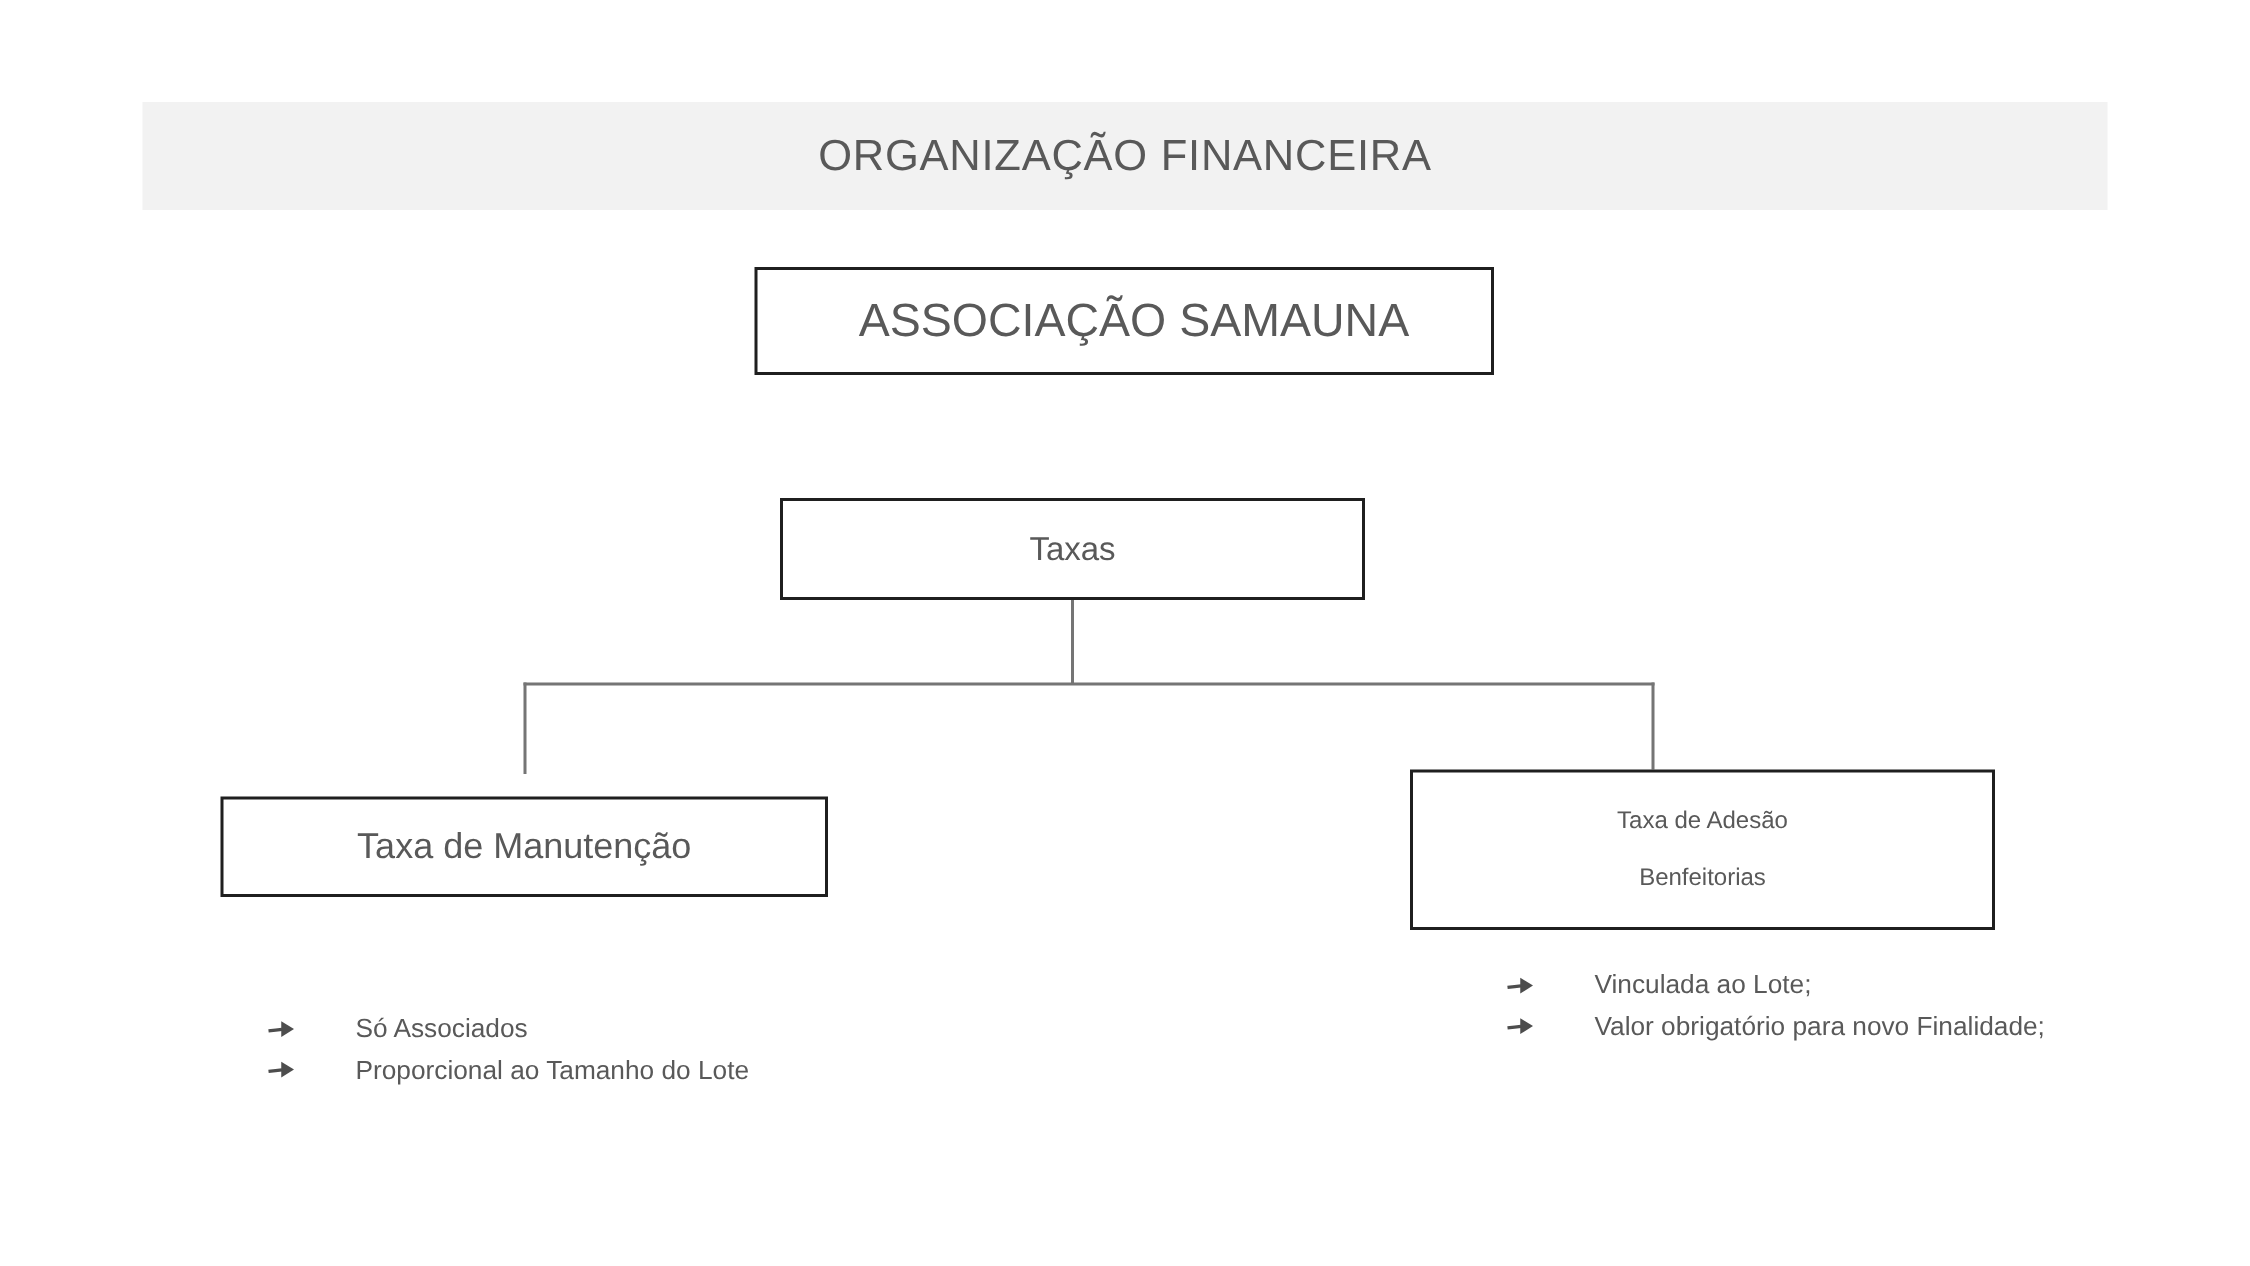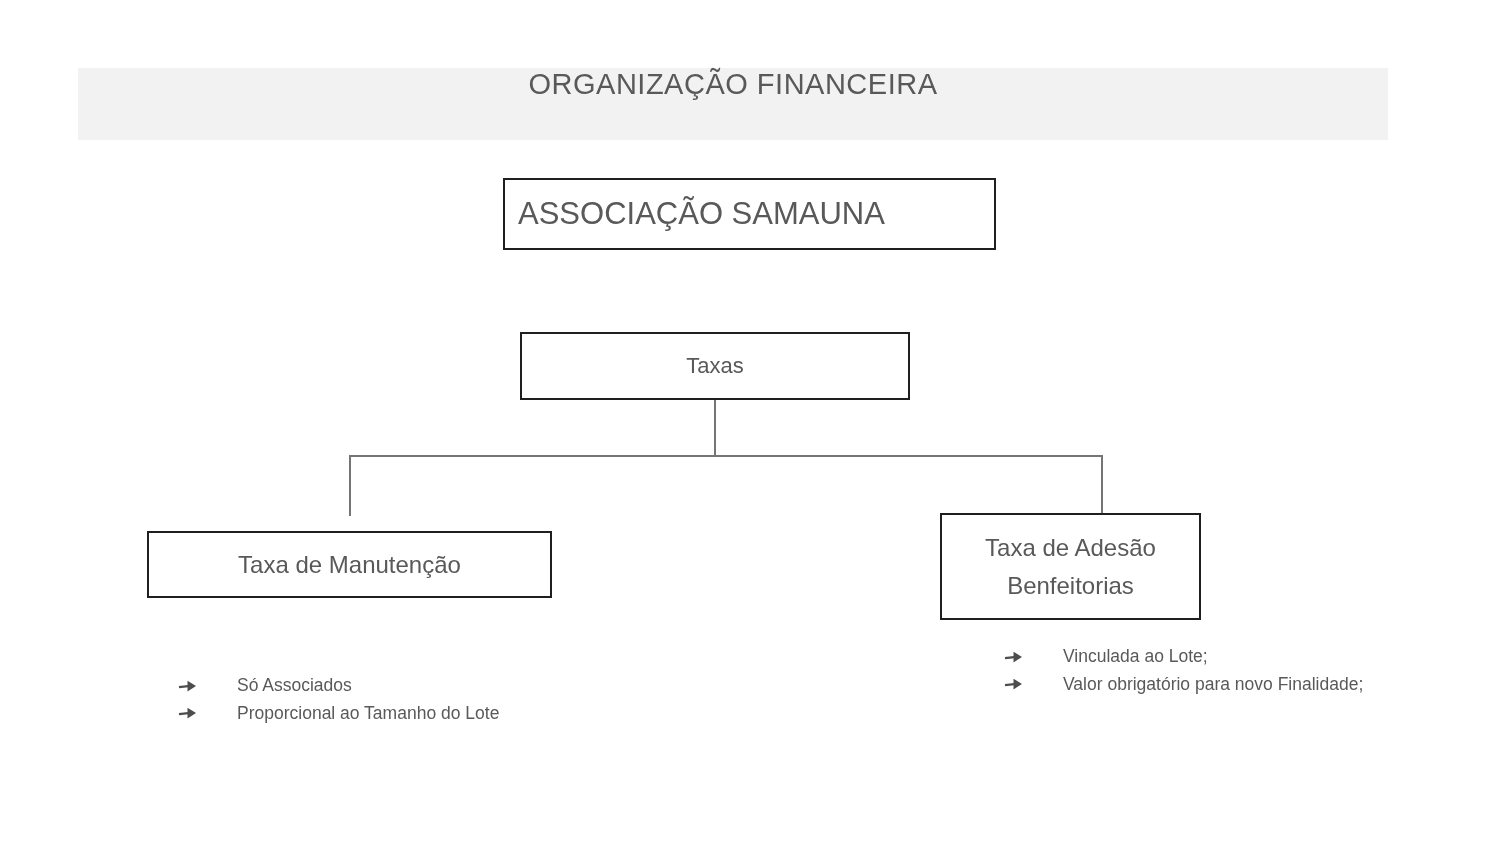--- a/index.html
+++ b/index.html
@@ -14,40 +14,40 @@
   body{font-family:"Liberation Sans","DejaVu Sans",sans-serif;}
   .canvas{
     position:relative;
     width:1500px;height:844px;
     background:var(--page-bg);
     overflow:hidden;
     margin:0 auto;
   }
   
   .banner{
-    position:absolute;left:78px;top:68px;width:1310px;height:72px;
+    position:absolute;left:95px;top:68px;width:1310px;height:72px;
     background:var(--banner-bg);
-    display:flex;align-items:flex-start;justify-content:center;
+    display:flex;align-items:center;justify-content:center;
   }
   .banner-title{
     font-size:29px;color:var(--text);letter-spacing:0.5px;
   }
   
   .obox{
     position:absolute;background:#ffffff;
     border:2px solid var(--box-border);
     display:flex;align-items:center;justify-content:center;
     color:var(--text);text-align:left;
   }
   .box-root{left:503px;top:178px;width:493px;height:72px;
-    font-size:31px;justify-content:flex-start;padding-left:13px;text-align:left;}
+    font-size:31px;justify-content:center;padding-left:13px;text-align:left;}
   .box-parent{left:520px;top:332px;width:390px;height:68px;font-size:22px;}
   .box-child-left{left:147px;top:515px;width:405px;height:67px;font-size:24px;margin-top:16px;}
-  .box-child-right{left:940px;top:513px;width:261px;height:107px;
-    font-size:24px;line-height:38px;flex-direction:column;}
+  .box-child-right{left:940px;top:513px;width:390px;height:107px;
+    font-size:16px;line-height:38px;flex-direction:column;}
   
   .conn{position:absolute;background:var(--connector);}
   .conn-v-root{left:714px;top:400px;width:2px;height:56px;}
   .conn-h{left:349px;top:455px;width:754px;height:2px;}
   .conn-v-left{left:349px;top:455px;width:2px;height:61px;}
   .conn-v-right{left:1101px;top:455px;width:2px;height:59px;}
   
   .blist{position:absolute;color:var(--text);font-size:17.5px;}
   .blist-left{left:178px;top:672px;width:620px;}
   .blist-right{left:1004px;top:643px;width:480px;}

